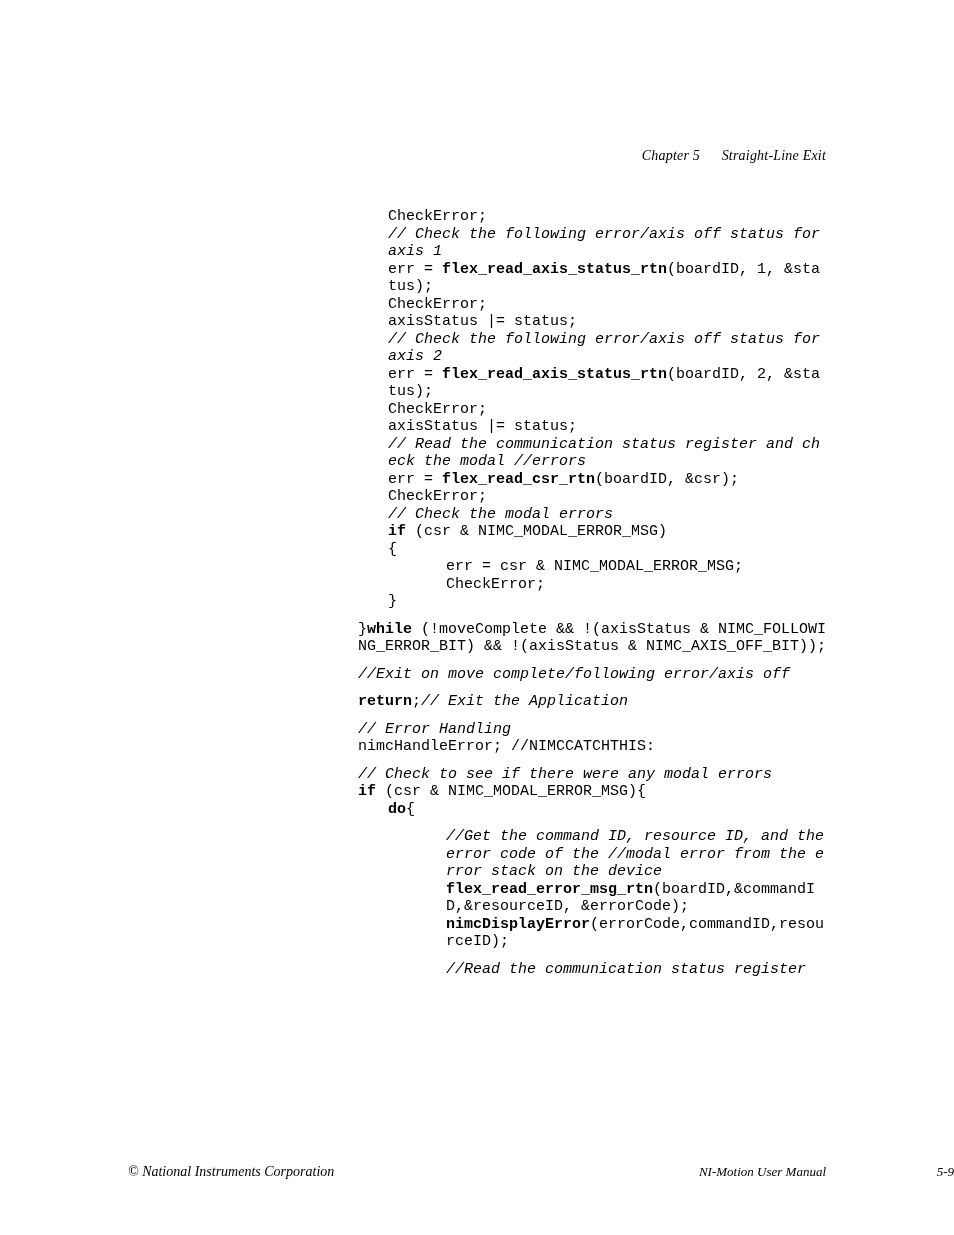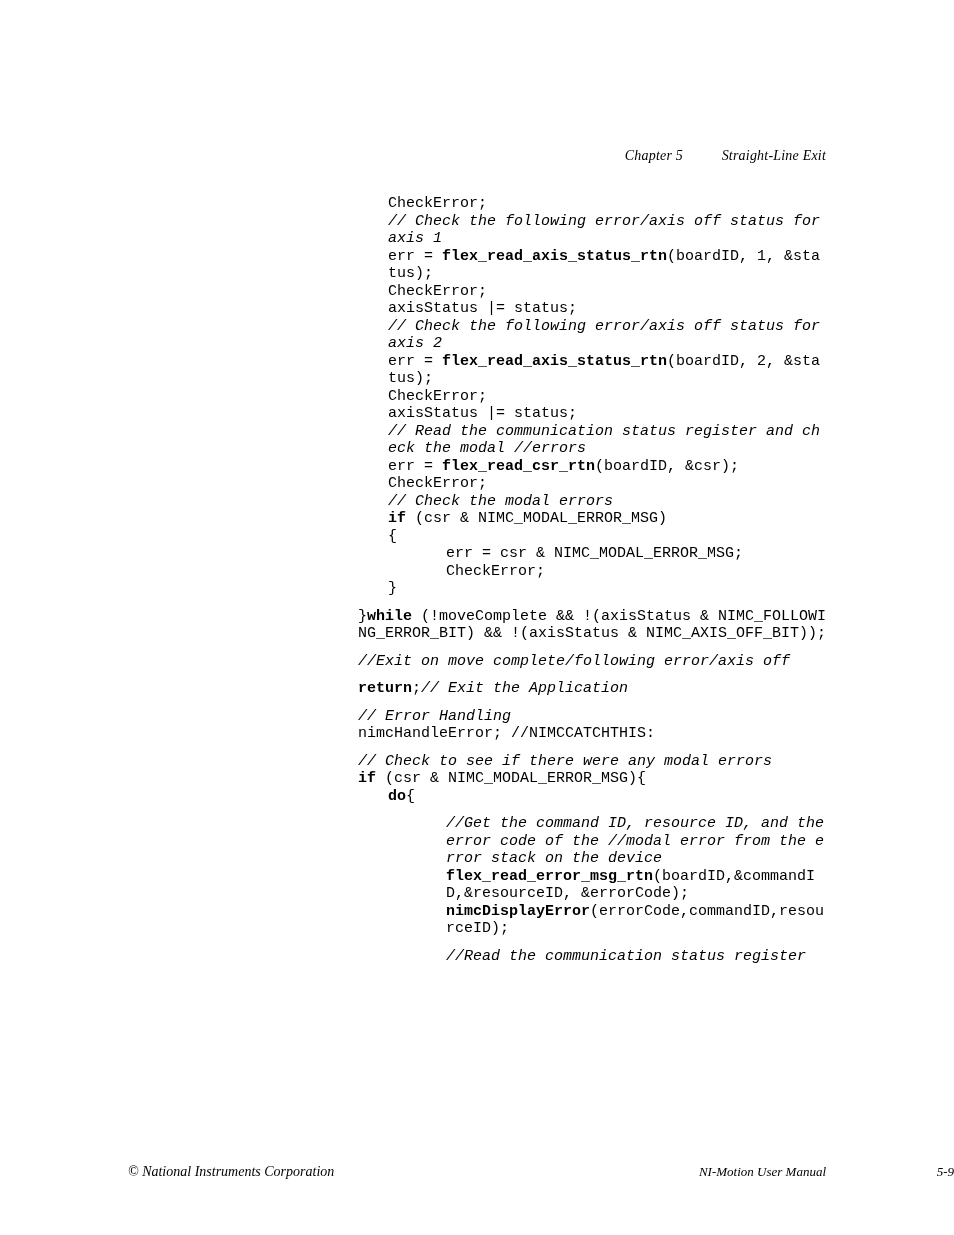--- a/index.html
+++ b/index.html
@@ -18,24 +18,24 @@
     height: 1235px;
   }
   .header {
     position: absolute;
     top: 148px;
     right: 128px;
     font-style: italic;
     font-size: 14px;
     letter-spacing: 0.2px;
   }
-  .header .chap { margin-right: 35px; }
+  .header .chap { margin-right: 18px; }
   .code-wrap {
     position: absolute;
-    top: 195px;
+    top: 208px;
     left: 358px;
     width: 470px;
     font-family: "Courier New", Courier, monospace;
     font-size: 15px;
     line-height: 17.5px;
     white-space: pre-wrap;
     word-break: break-all;
   }
   .cm { font-style: italic; margin-top: 48px; }
   .kw { font-weight: bold; font-style: normal; }

